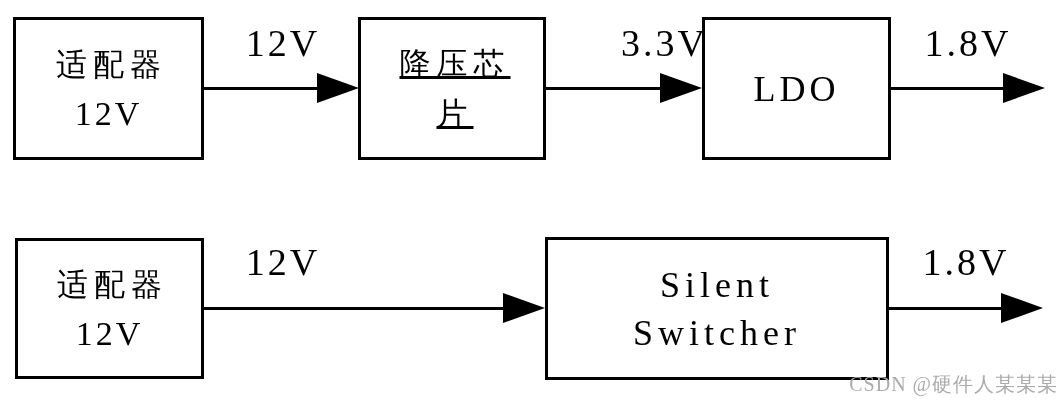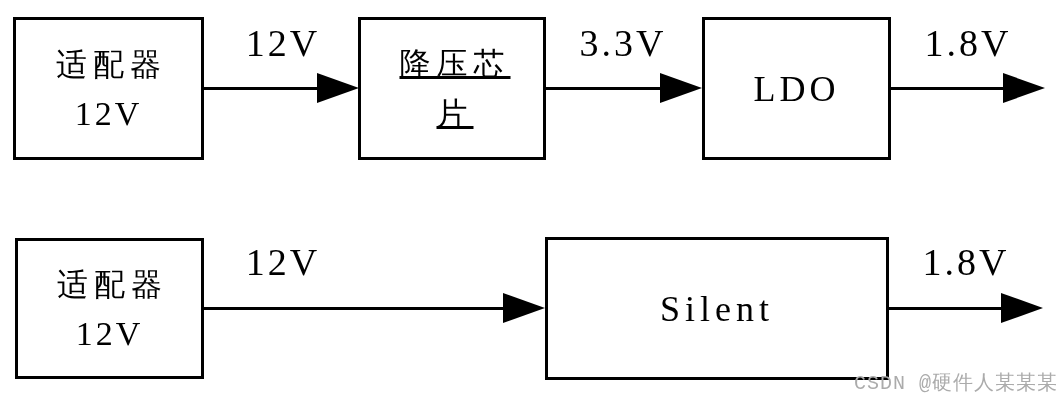--- a/index.html
+++ b/index.html
@@ -71,39 +71,39 @@
     letter-spacing: 3px;
     white-space: nowrap;
   }
   .watermark {
     position: absolute;
     right: 4px;
     top: 372px;
     font-size: 20px;
     line-height: 24px;
     color: #ababab;
-    font-family: Liberation Mono, monospace;
+    font-family: Liberation Serif, serif;
     letter-spacing: 1px;
     white-space: nowrap;
   }
 
   
   #block-adapter-1 { left: 13px;  top: 17px; width: 191px; height: 143px; }
   #block-buck      { left: 358px; top: 17px; width: 188px; height: 143px; text-decoration: underline; }
   #block-ldo       { left: 702px; top: 17px; width: 189px; height: 143px; }
 
   #arrow1-line { left: 203px; top: 87px; width: 116px; }
   #arrow1-head { left: 317px; top: 73px; }
   #arrow2-line { left: 545px; top: 87px; width: 116px; }
   #arrow2-head { left: 660px; top: 73px; }
   #arrow3-line { left: 890px; top: 87px; width: 114px; }
   #arrow3-head { left: 1003px; top: 73px; }
 
   #label-12v-r1 { left: 198px; top: 24px; }
-  #label-33v    { left: 538px; top: 24px; }
+  #label-33v    { left: 538px; top: 24px; text-align: right; }
   #label-18v-r1 { left: 883px; top: 24px; }
 
   
   #block-adapter-2 { left: 15px;  top: 238px; width: 189px; height: 141px; }
   #block-silent    { left: 545px; top: 237px; width: 344px; height: 143px; }
 
   #arrow4-line { left: 203px; top: 307px; width: 301px; }
   #arrow4-head { left: 503px; top: 293px; }
   #arrow5-line { left: 888px; top: 307px; width: 114px; }
   #arrow5-head { left: 1001px; top: 293px; }
@@ -146,20 +146,21 @@
     <div class="cn-line">适配器</div>
     <div class="lat-line">12V</div>
   </div>
 
   <div class="arrow-line" id="arrow4-line"></div>
   <div class="arrow-head" id="arrow4-head"></div>
   <div class="volt-label" id="label-12v-r2">12V</div>
 
   <div class="block" id="block-silent">
     <div class="lat-line">Silent</div>
+    <div class="lat-line">Switcher</div>
   </div>
 
   <div class="arrow-line" id="arrow5-line"></div>
   <div class="arrow-head" id="arrow5-head"></div>
   <div class="volt-label" id="label-18v-r2">1.8V</div>
 
   <div class="watermark">CSDN @硬件人某某某</div>
 
 </div>
 

